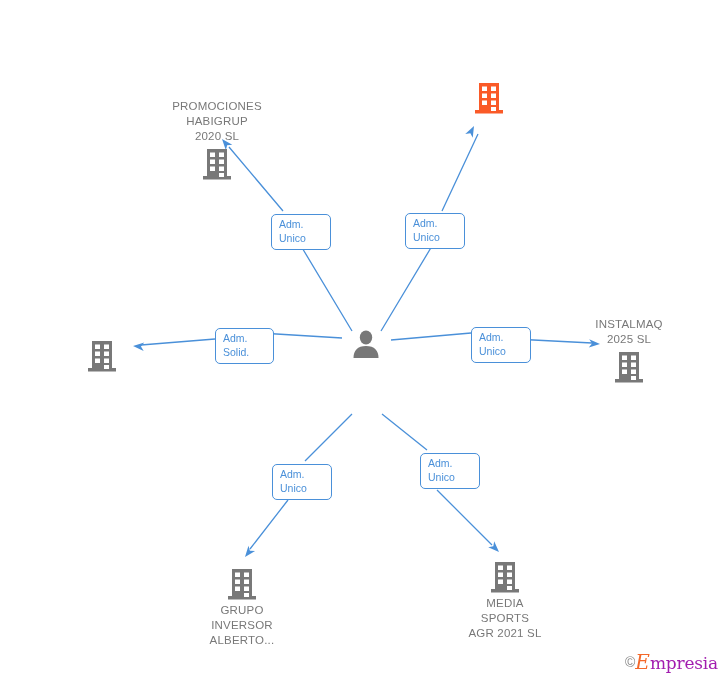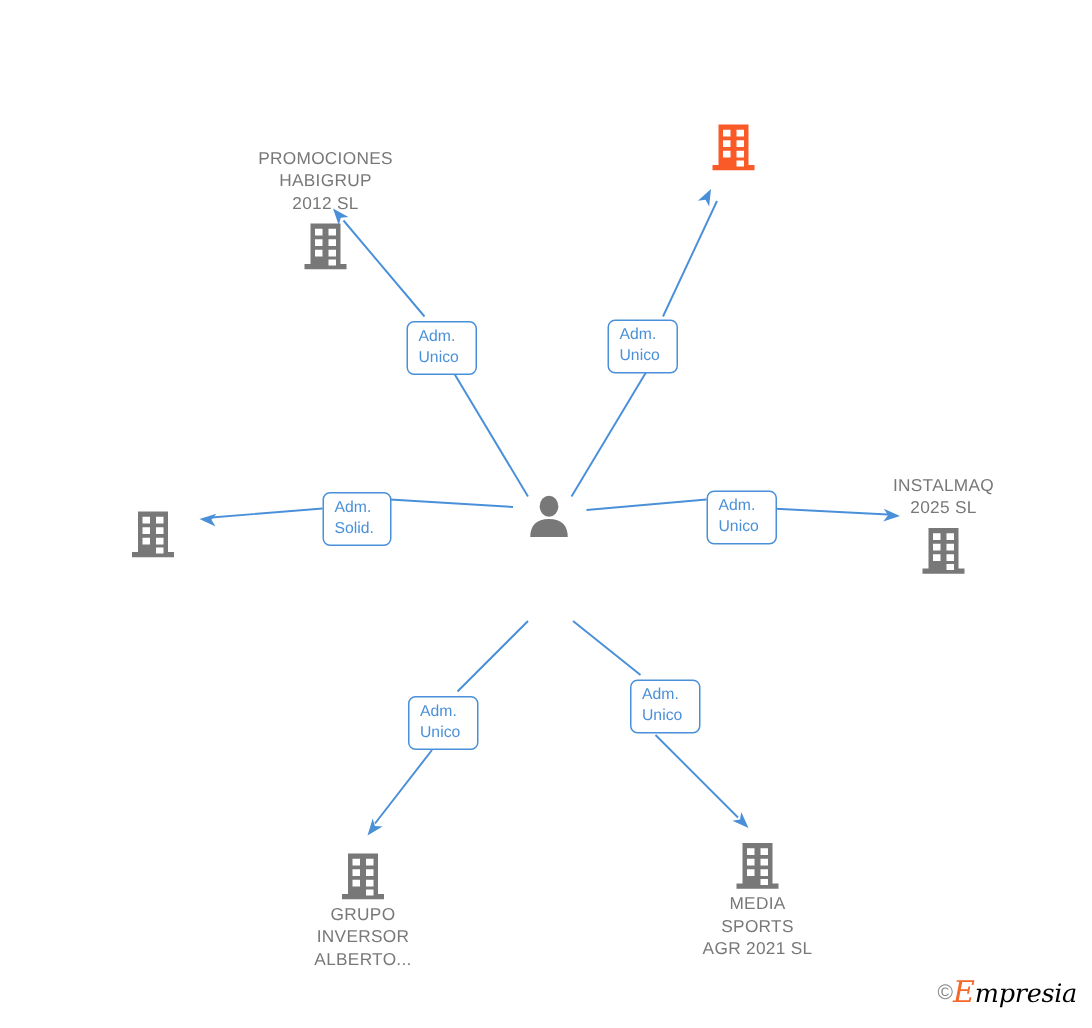--- a/index.html
+++ b/index.html
@@ -53,21 +53,21 @@
     letter-spacing: 0.3px;
   }
   .edge-label {
     position: absolute;
     border: 1.4px solid #4a90d9;
     border-radius: 5px;
     background: #ffffff;
     color: #4a90d9;
     font-size: 10.5px;
     line-height: 13.5px;
-    padding: 3px 11px 4px 7px;
+    padding: 3px 24px 4px 7px;
     text-align: left;
     white-space: pre-line;
     box-sizing: border-box;
   }
   .watermark {
     position: absolute;
     right: 10px;
     bottom: 12px;
     font-size: 16px;
     line-height: 18px;
@@ -78,23 +78,22 @@
     font-size: 14px;
     vertical-align: 2px;
   }
   .watermark .brand-e {
     color: #f4682a;
     font-family: "DejaVu Serif", serif;
     font-style: italic;
     font-size: 20px;
   }
   .watermark .brand-rest {
-    color: #000000;
+    color: #a21caf;
     font-family: "DejaVu Serif", serif;
-    font-style: italic;
     font-size: 17px;
     letter-spacing: -0.2px;
   }
 </style>
 </head>
 <body>
 
 <div id="graph-canvas">
 
   <svg class="edges-svg" viewBox="0 0 728 685" xmlns="http://www.w3.org/2000/svg">
@@ -121,21 +120,21 @@
       <g>
         <path d="M 382 414 L 427 450 M 437 490 L 492 545" stroke="#4a90d9" stroke-width="1.3" fill="none"></path>
         <polygon points="0,0 -11,-4.2 -8,0 -11,4.2" fill="#4a90d9" transform="translate(499,552) rotate(45)"></polygon>
       </g>
     </svg>
 
   <div id="nodes-layer">
       <div class="node label-above" style="left: 217px; top: 99px;">
         <span class="label" style="color: rgb(120, 120, 120);">PROMOCIONES
 HABIGRUP
-2012  SL</span>
+2020  SL</span>
         <span class="icon-wrap"><svg width="30" height="34" viewBox="0 0 30 34" xmlns="http://www.w3.org/2000/svg">
             <rect x="5" y="2" width="20" height="28" fill="#787878"></rect>
             <rect x="1" y="29" width="28" height="3.5" fill="#787878"></rect>
             <rect x="8" y="5.5" width="5" height="4.5" fill="#ffffff"></rect>
             <rect x="17" y="5.5" width="5" height="4.5" fill="#ffffff"></rect>
             <rect x="8" y="12.5" width="5" height="4.5" fill="#ffffff"></rect>
             <rect x="17" y="12.5" width="5" height="4.5" fill="#ffffff"></rect>
             <rect x="8" y="19.5" width="5" height="4.5" fill="#ffffff"></rect>
             <rect x="17" y="19.5" width="5" height="4.5" fill="#ffffff"></rect>
             <rect x="17" y="26" width="5" height="4" fill="#ffffff"></rect>

